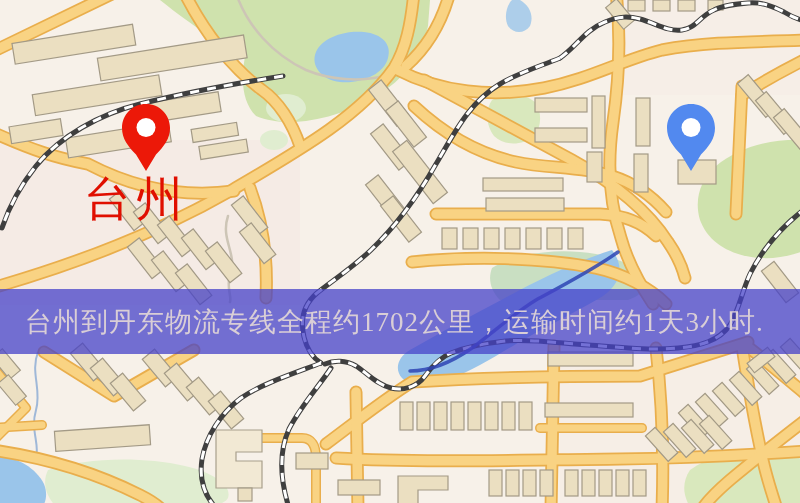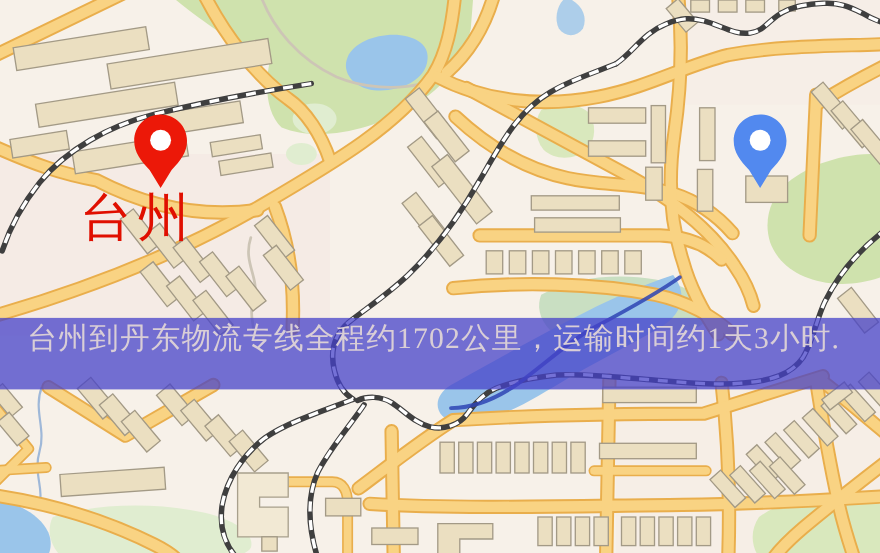--- a/index.html
+++ b/index.html
@@ -19,28 +19,28 @@
   .rf     {fill:none;stroke:#f9d383;stroke-width:9.5;stroke-linecap:round;stroke-linejoin:round;}
   .rc2    {fill:none;stroke:#e9ae4c;stroke-width:10;stroke-linecap:round;stroke-linejoin:round;}
   .rf2    {fill:none;stroke:#f9d383;stroke-width:7;stroke-linecap:round;stroke-linejoin:round;}
   .rwb    {fill:none;stroke:#3f3f3f;stroke-width:5;stroke-linecap:round;}
   .rwd    {fill:none;stroke:#ffffff;stroke-width:3;stroke-dasharray:9 8;stroke-linecap:butt;}
   .bld    {fill:#ebdfc1;stroke:#a39a86;stroke-width:1.2;}
   .bld2   {fill:#f2e9d4;stroke:#a8a08c;stroke-width:1.2;}
   .river  {fill:none;stroke:#2e44b4;stroke-width:3.5;stroke-linecap:round;opacity:.85;}
 
   .banner{position:absolute;left:0;top:289px;width:800px;height:65px;z-index:2;
-          display:flex;align-items:flex-start;box-sizing:border-box;padding-left:25px;
+          display:flex;align-items:center;box-sizing:border-box;padding-left:25px;
           font-size:27px;letter-spacing:1px;white-space:nowrap;}
   .pin{position:absolute;width:56px;height:74px;z-index:3;}
   #origin-pin{left:118px;top:101px;}
   #dest-pin{left:663px;top:101px;}
   .marker-label{position:absolute;z-index:3;font-size:47px;line-height:1;
                 letter-spacing:5px;font-weight:500;}
-  #origin-label{left:73px;top:176px;}
+  #origin-label{left:84px;top:176px;}
   #dest-label{left:642px;top:178px;}
 </style>
 </head>
 <body>
 
 <div id="stage">
 
   <svg id="map-svg" width="800" height="503" viewBox="0 0 800 503">
     <defs>
       <path id="m1" d="M-8,52 L116,-8"></path>

